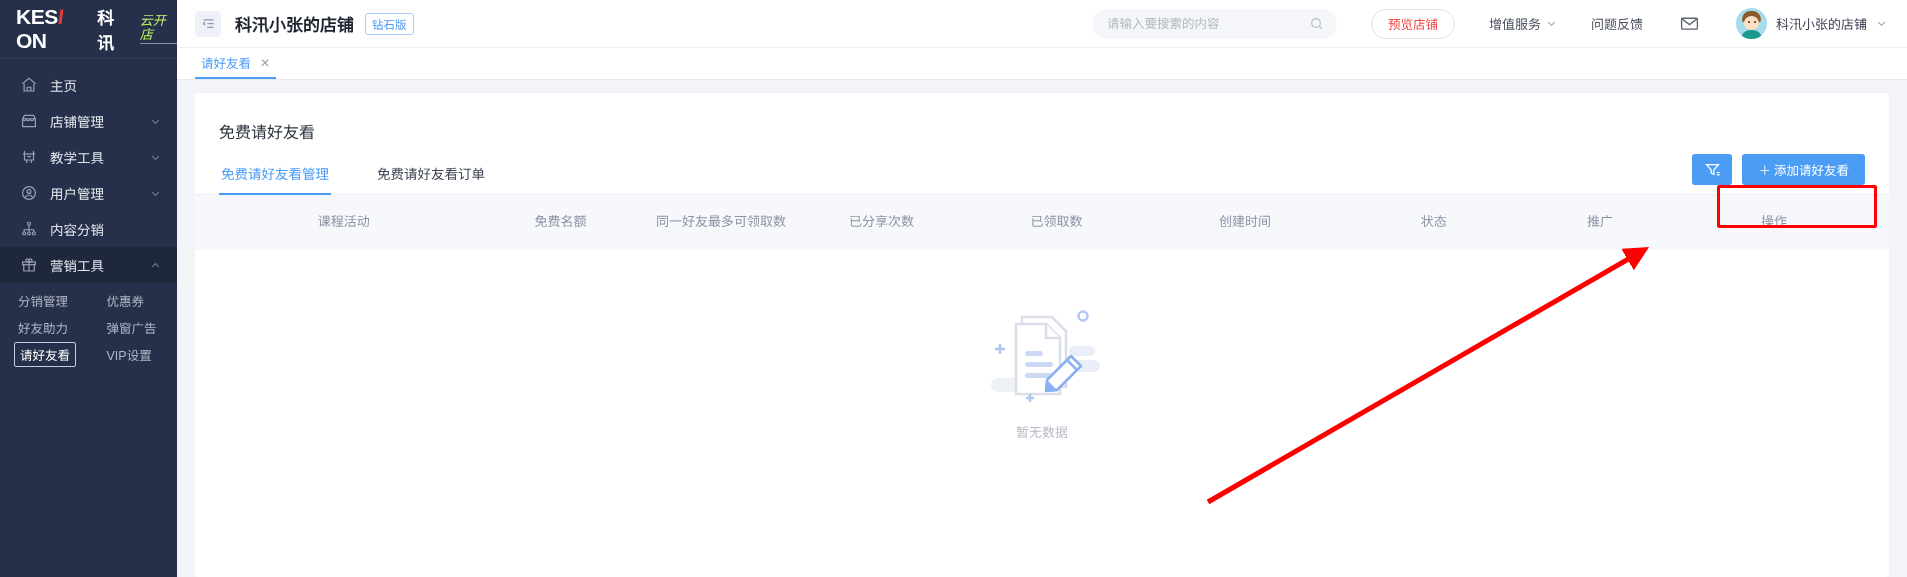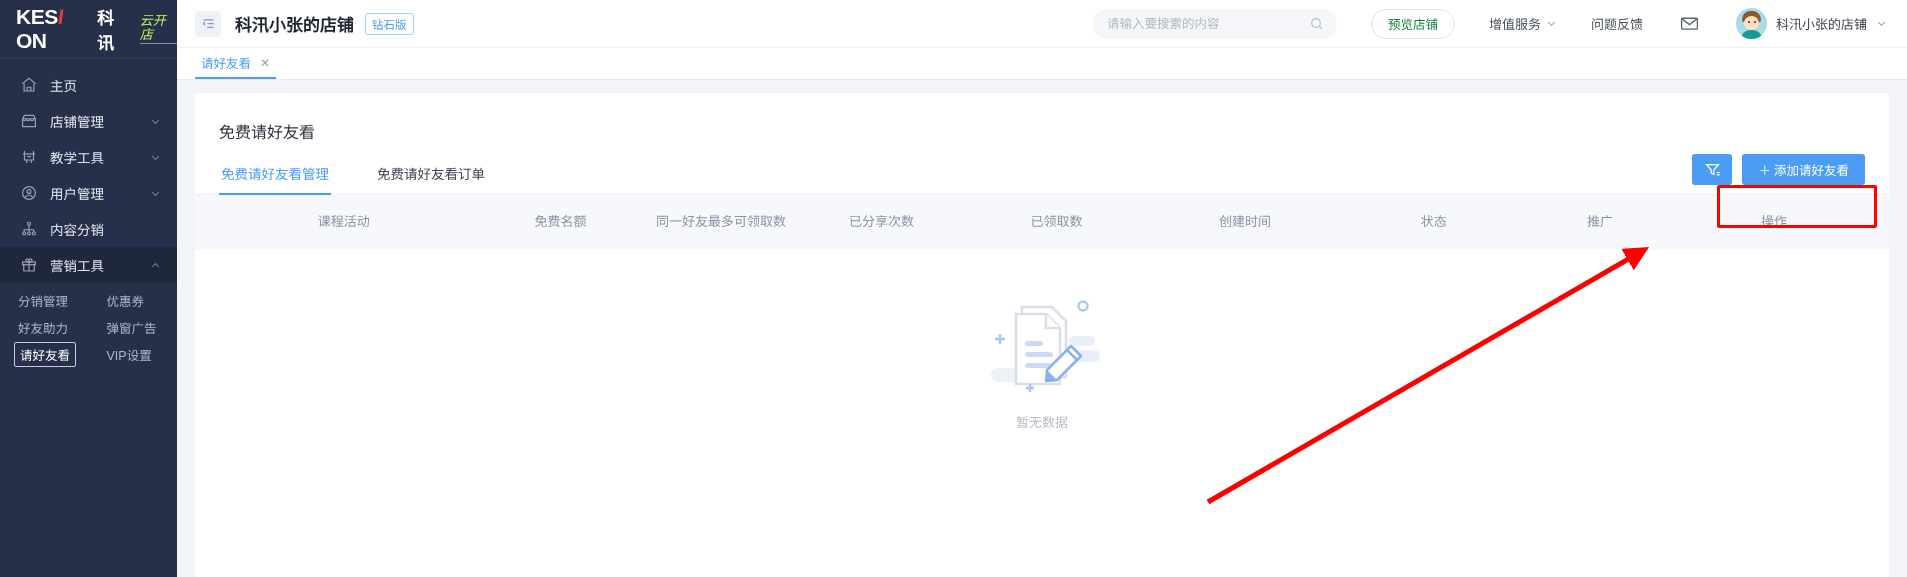--- a/index.html
+++ b/index.html
@@ -109,21 +109,21 @@
     flex: 1; border: none; outline: none; background: transparent;
     font-size: 12.5px; color: #555d70;
     font-family: "Liberation Sans", "DejaVu Sans", sans-serif;
   }
   .search-input::placeholder { color: #b3b8c4; }
   .search-ico { color: #b9bdc9; display: flex; flex: 0 0 16px; }
 
   .btn-preview {
     height: 30px; border: 1px solid #dfe2e9; border-radius: 15px;
     display: flex; align-items: center; padding: 0 16px;
-    font-size: 12.5px; color: #15803d; cursor: pointer;
+    font-size: 12.5px; color: #ef4444; cursor: pointer;
     white-space: nowrap; background: #fff; text-align: right;
   }
   .top-link {
     margin-left: 34px; font-size: 13px; color: #4a5160;
     display: flex; align-items: center; gap: 5px; cursor: pointer;
     white-space: nowrap;
   }
   .top-link .caret { color: #9aa0ae; display: flex; }
   .mail-ico { margin-left: 36px; color: #5b6272; cursor: pointer; display: flex; }
   .user-area {
@@ -213,21 +213,21 @@
   .thead {
     display: flex; background: #f6f8fb; height: 55px; align-items: center;
     padding: 0 24px;
   }
   .th {
     font-size: 13px; color: #8d94a5; text-align: center;
     line-height: 1.45;
   }
   .tbody { position: relative; height: 200px; }
   .empty {
-    position: absolute; left: 0; right: 0; top: 30px;
+    position: absolute; left: 0; right: 0; top: 40px;
     display: flex; flex-direction: column; align-items: center;
   }
   .empty-text { margin-top: 10px; font-size: 13px; color: #b6bbc6; }
 
   
   .anno-rect {
     position: absolute; border: 3px solid #ff0000; border-radius: 2px;
     pointer-events: none;
   }
   .anno-svg { position: absolute; left: 0; top: 0; pointer-events: none; }

